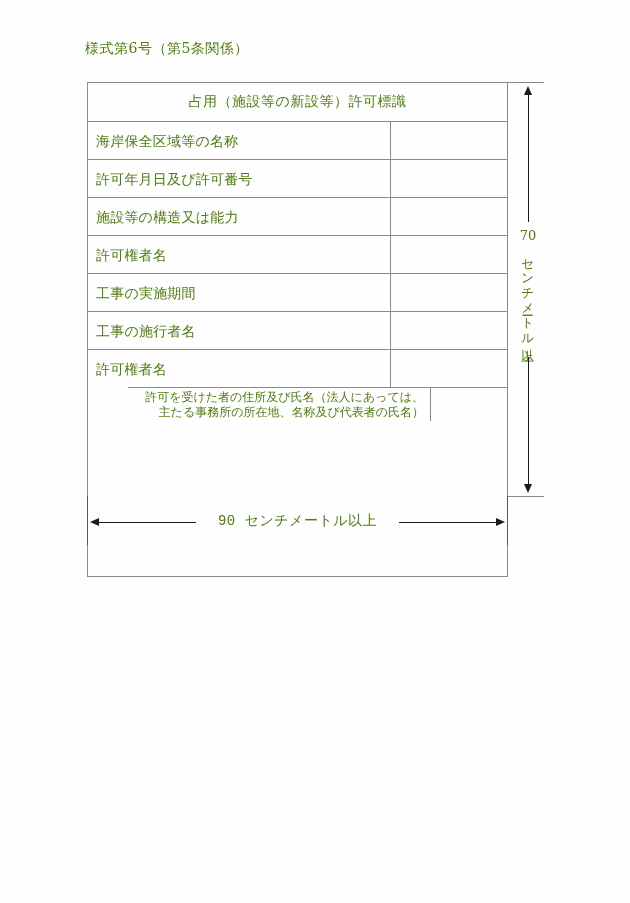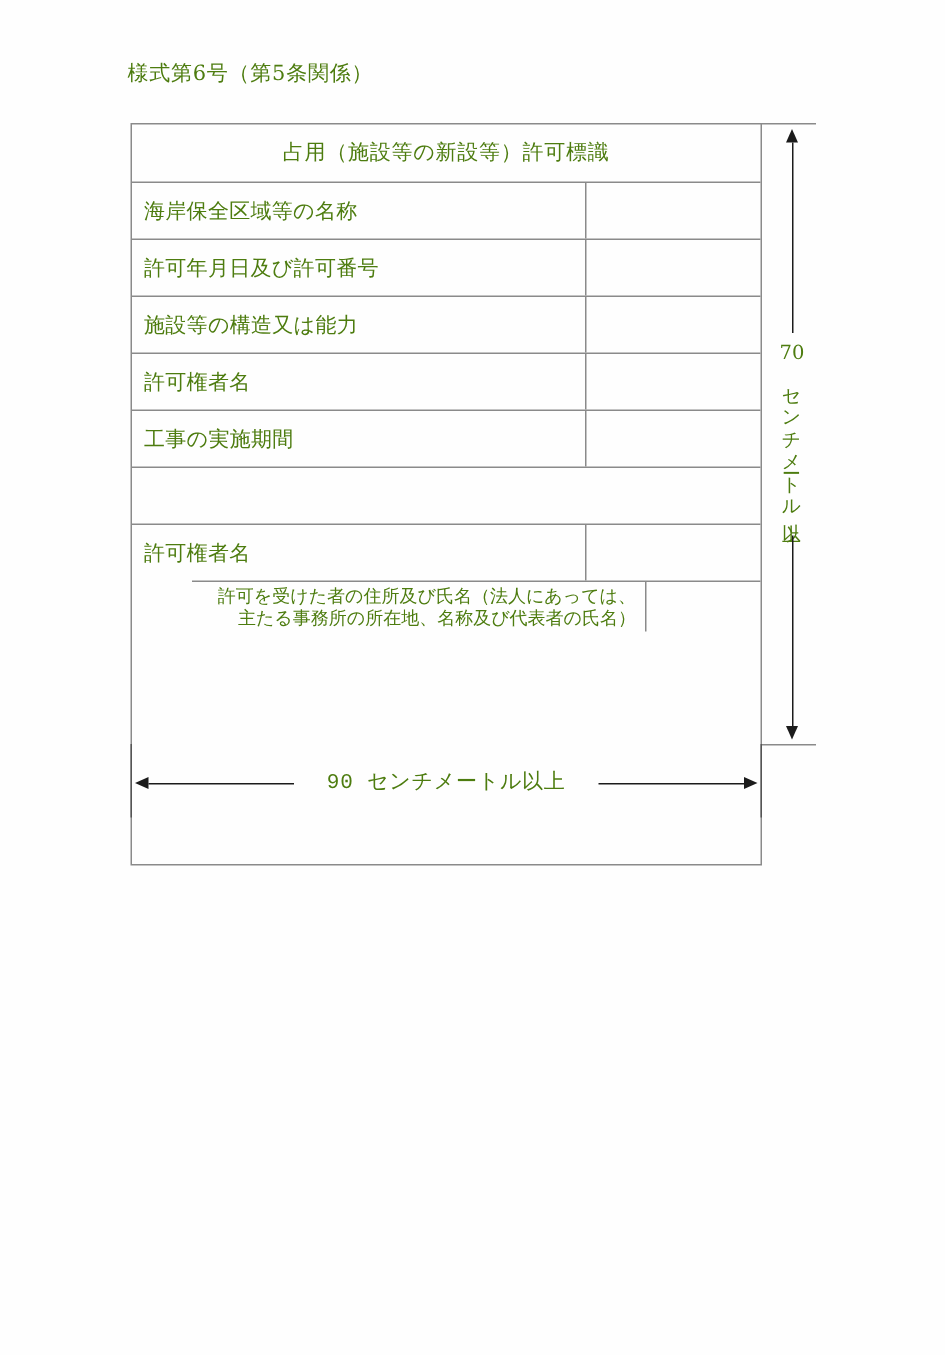--- a/index.html
+++ b/index.html
@@ -109,20 +109,21 @@
     </div>
     <div class="trow std">
       <div class="cell-label">許可権者名</div>
       <div class="cell-value"></div>
     </div>
     <div class="trow std">
       <div class="cell-label">工事の実施期間</div>
       <div class="cell-value"></div>
     </div>
     <div class="trow std">
+      <div class="cell-label">工事の施行者名</div>
       <div class="cell-value"></div>
     </div>
     <div class="trow std">
       <div class="cell-label">許可権者名</div>
       <div class="cell-value"></div>
     </div>
     <div class="trow tall">
       <div class="cell-label">許可を受けた者の住所及び氏名（法人にあっては、主たる事務所の所在地、名称及び代表者の氏名）</div>
       <div class="cell-value"></div>
     </div>

